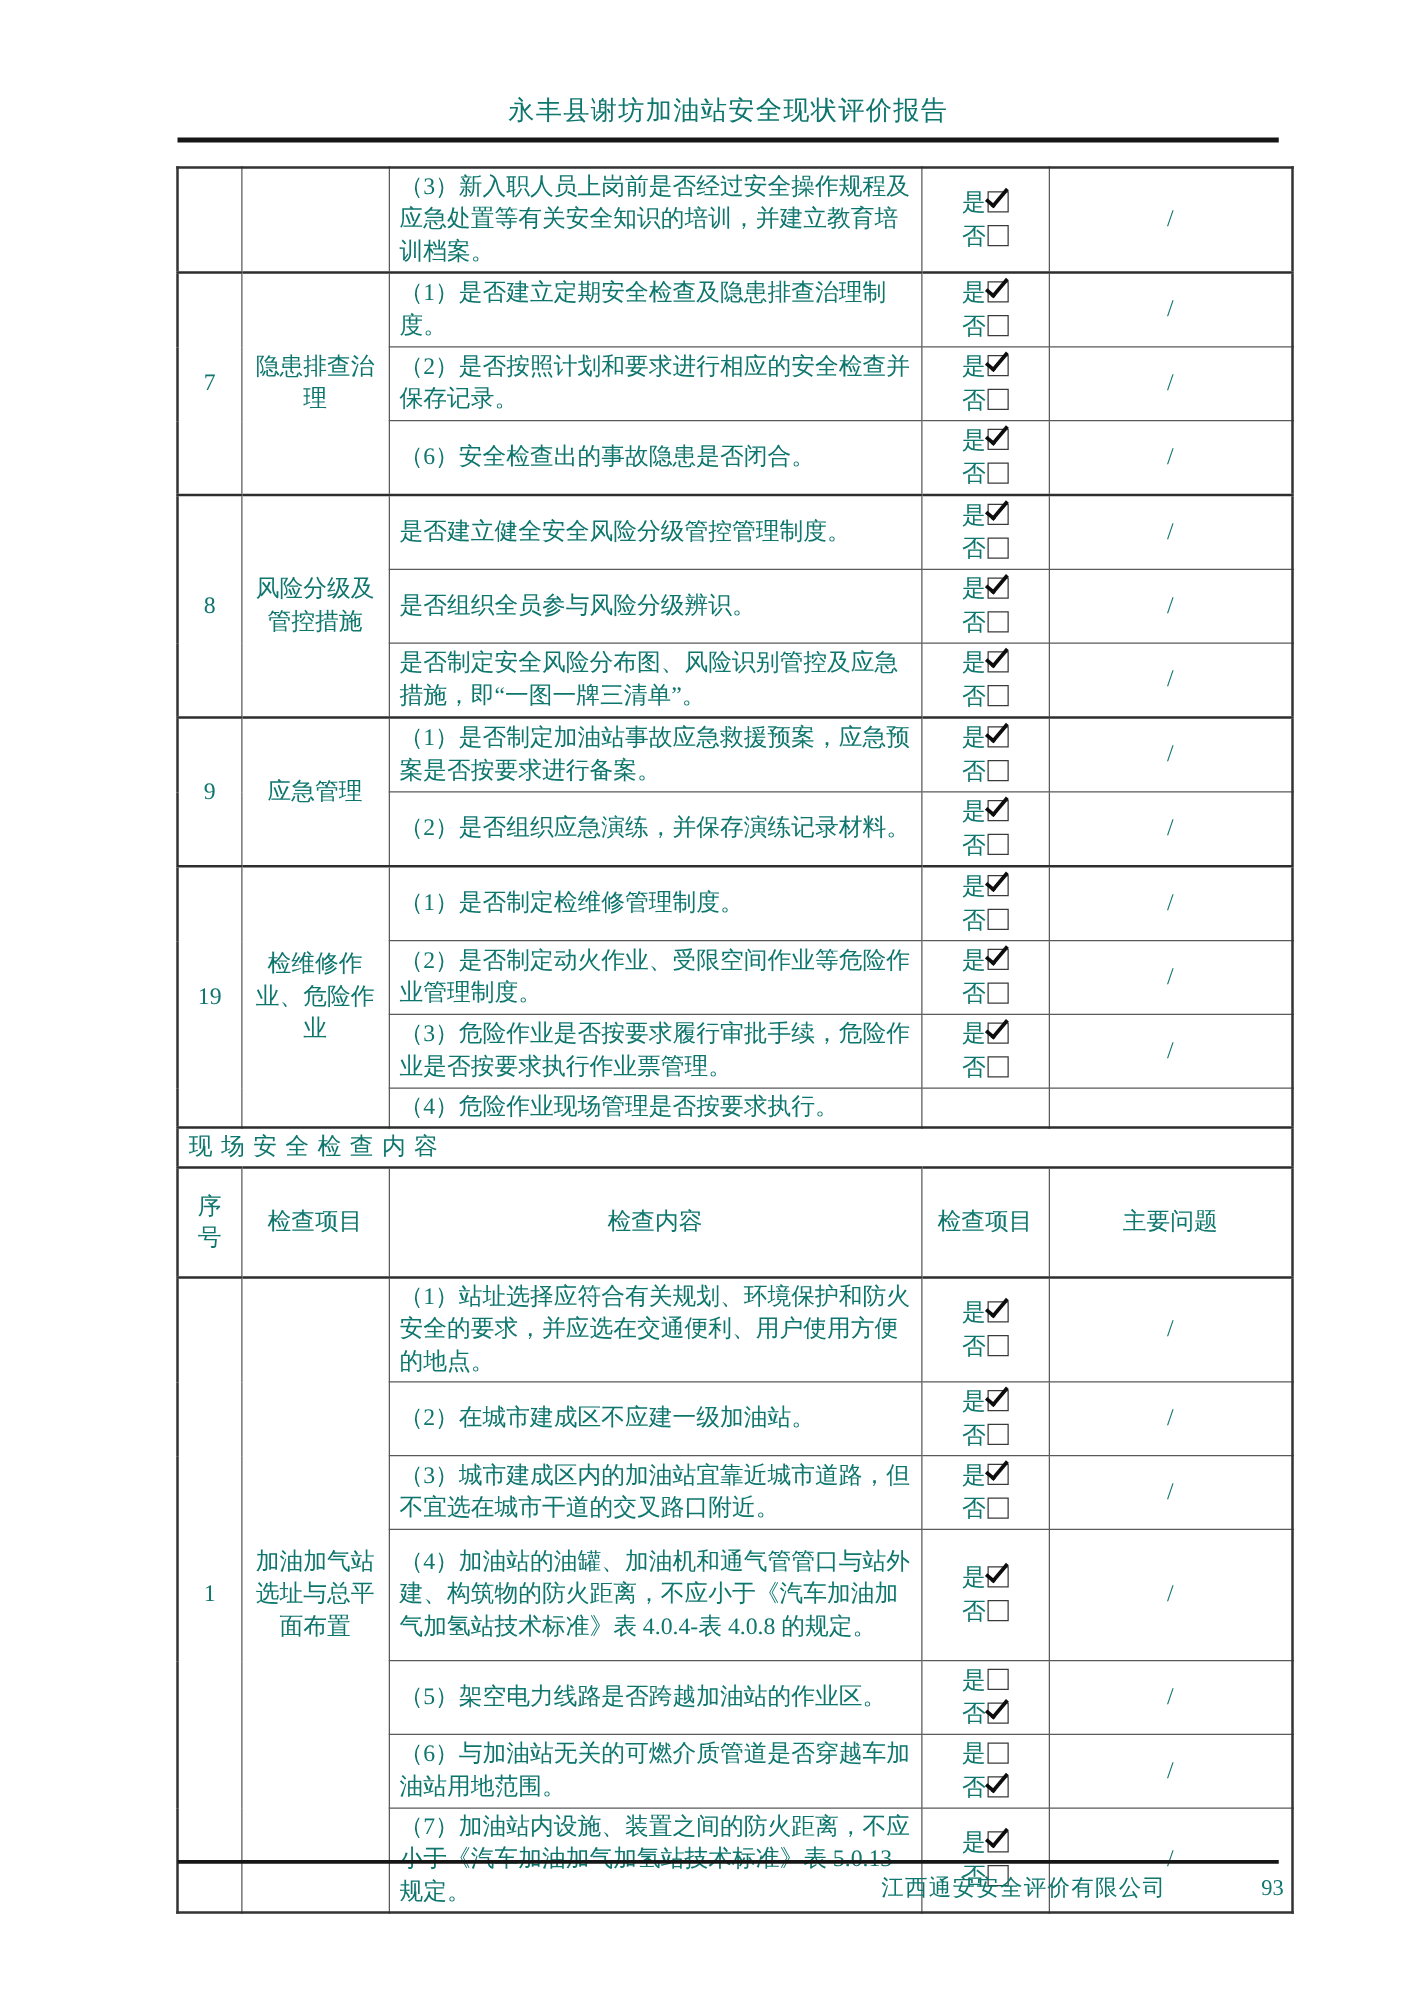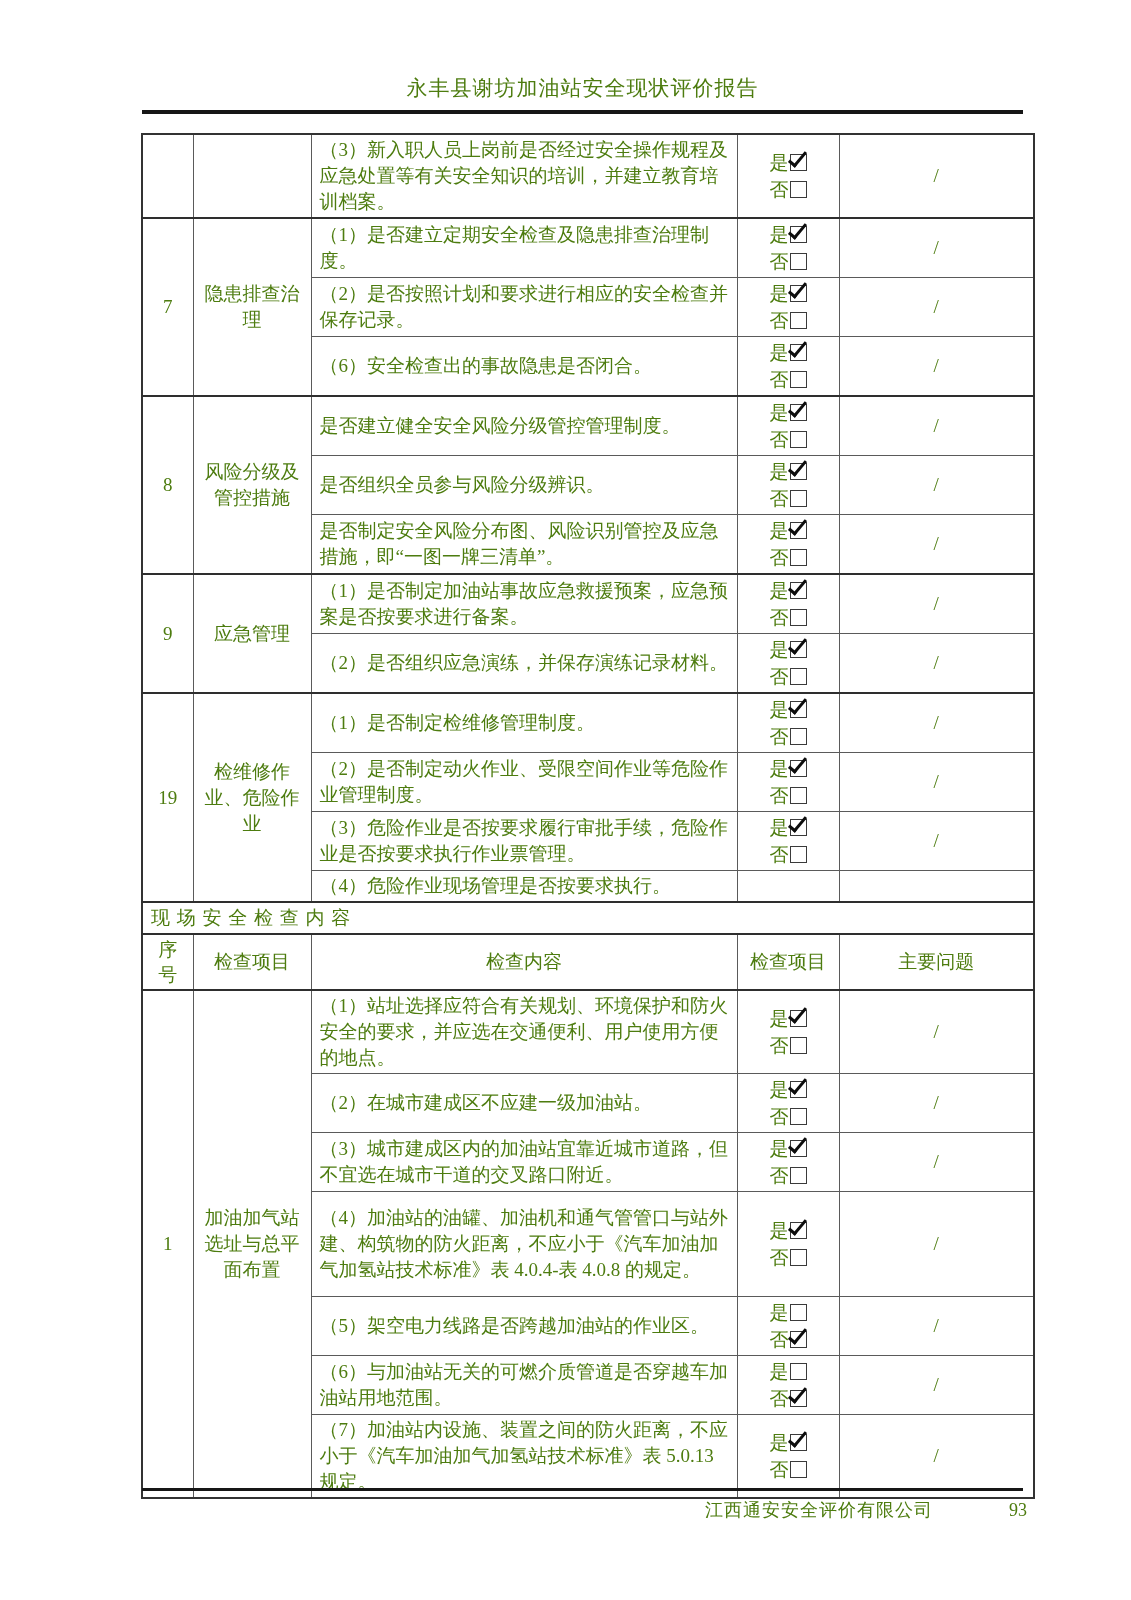--- a/index.html
+++ b/index.html
@@ -1,35 +1,35 @@
 <!DOCTYPE html>
 <html><head>
 <meta charset="utf-8">
 <style>
   html,body{margin:0;padding:0;background:#ffffff;}
   .page{position:relative;width:1040px;height:1600px;background:#ffffff;overflow:hidden;
-        font-family:"Liberation Serif","DejaVu Serif",serif;color:#4d7c0f;}
+        font-family:"Liberation Serif","DejaVu Serif",serif;color:#0f766e;}
   
   .doc-header{position:absolute;left:142px;top:74px;width:881px;text-align:center;}
   .doc-title{font-size:21px;letter-spacing:1px;}
   .header-rule{position:absolute;left:142px;top:110px;width:881px;height:4px;background:#161616;}
   
   table.main{position:absolute;left:141px;top:133px;width:892px;border-collapse:collapse;
              table-layout:fixed;border:2px solid #333;}
   table.main td{border:1px solid #5a5a5a;vertical-align:middle;padding:2px 8px;
                 font-size:19px;line-height:26px;word-break:break-all;}
   tr.gs > td{border-top:2px solid #2e2e2e;}
   .c-seq{text-align:center;padding:2px 2px;}
   .c-item{text-align:center;padding:2px 9px;margin-top:27px;}
   .c-content{text-align:left;padding:2px 10px 2px 12px;}
   .c-result{text-align:center;padding:2px 0;}
   .c-problem{text-align:center;}
   .c-section{font-size:20px;letter-spacing:1px;padding:0;}
   .c-head{text-align:center;}
-  .seq-head-inner{width:1.2em;margin:0 auto;line-height:25px;}
+  .seq-head-inner{width:1.2em;margin:16px auto;line-height:25px;}
   
   .chks{display:inline-block;text-align:left;}
   .chk{display:block;white-space:nowrap;line-height:27px;}
   .chk .box{display:inline-block;position:relative;width:15px;height:15px;
             border:1px solid #3a3a3a;vertical-align:-2px;margin-left:1px;}
   .chk.checked .box::after{content:"";position:absolute;left:2px;top:-7px;width:6px;height:16px;
             border-right:3px solid #0d0d0d;border-bottom:3px solid #0d0d0d;transform:rotate(40deg);}
   
   .doc-footer{position:absolute;left:142px;top:1488px;width:881px;border-top:3px solid #161616;
               padding-top:7px;display:flex;align-items:baseline;font-size:18px;}

